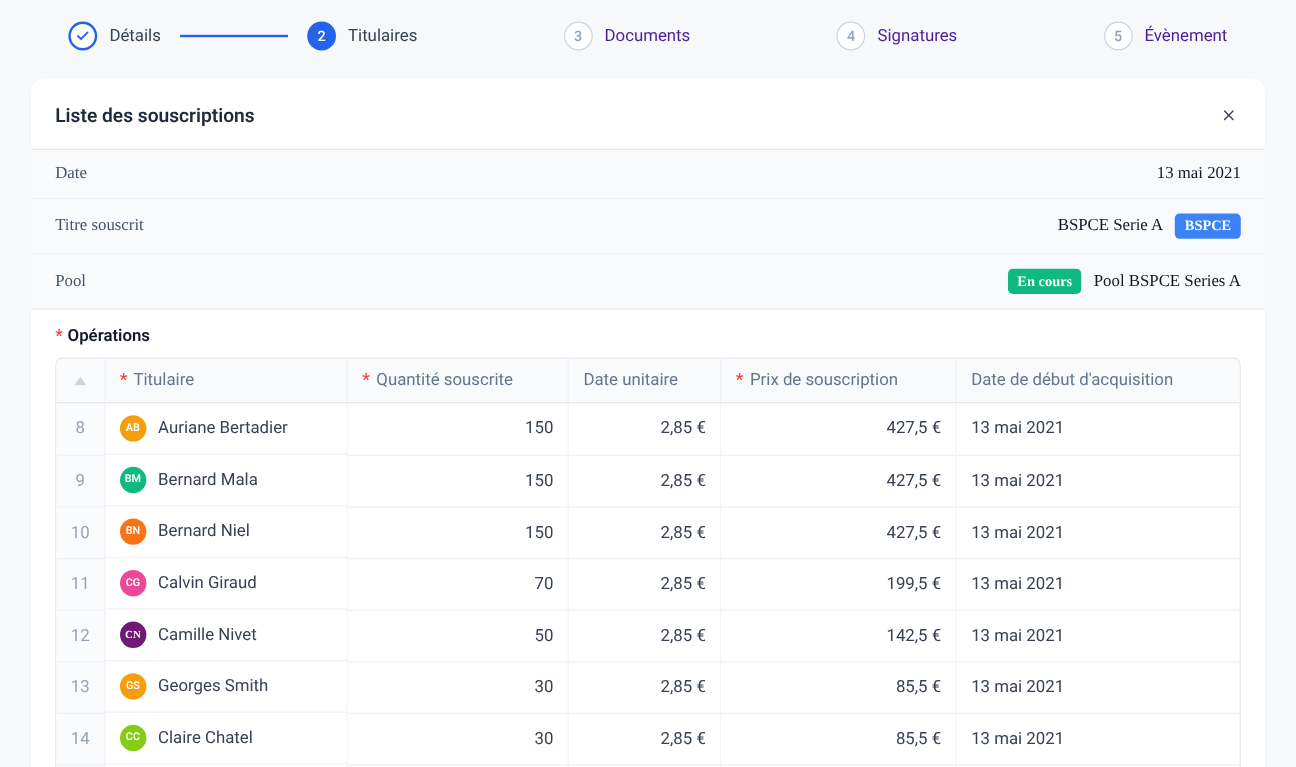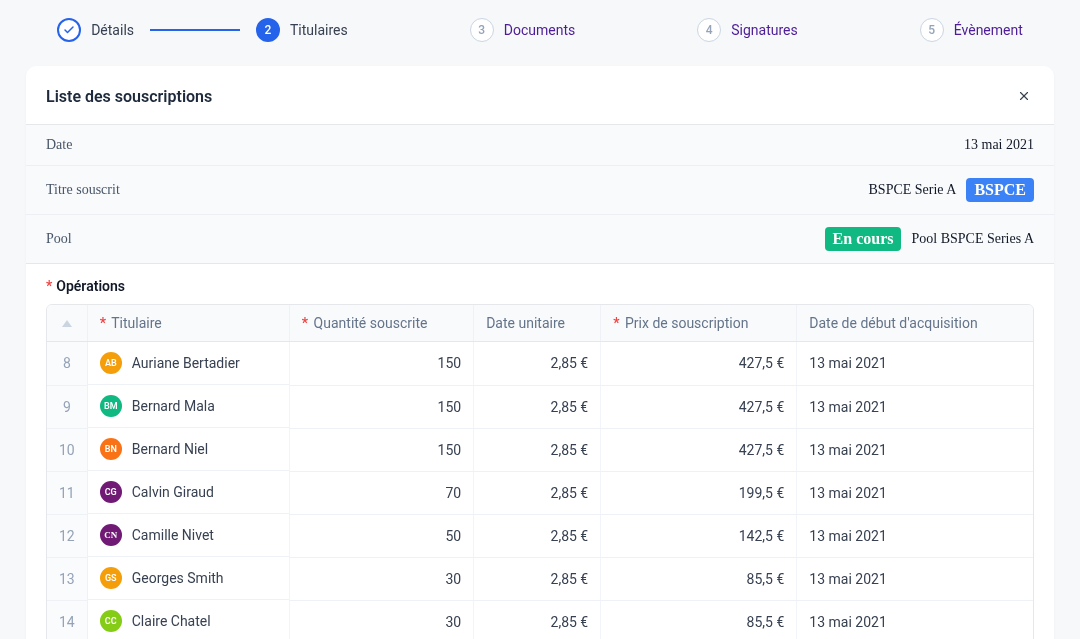--- a/index.html
+++ b/index.html
@@ -111,21 +111,21 @@
     font-weight: 500;
     display: flex;
     align-items: center;
     gap: 10px;
   }
   .badge {
     display: inline-flex;
     align-items: center;
     padding: 3px 8px;
     border-radius: 4px;
-    font-size: 16px;
+    font-size: 12px;
     font-weight: 600;
     color: #fff;
   }
   .badge-blue { background: #3b82f6; }
   .badge-green { background: #10b981; }
 
   
   .section-title-row {
     padding: 14px 20px 10px;
     display: flex;
@@ -343,21 +343,21 @@
               <span>Bernard Niel</span>
             </td>
             <td class="num">150</td>
             <td class="num">2,85 €</td>
             <td class="num">427,5 €</td>
             <td class="date">13 mai 2021</td>
           </tr>
           <tr>
             <td class="idx-cell">11</td>
             <td class="holder-cell">
-              <div class="avatar" style="background: #701a75;">CG</div>
+              <div class="avatar" style="background: #ec4899;">CG</div>
               <span>Calvin Giraud</span>
             </td>
             <td class="num">70</td>
             <td class="num">2,85 €</td>
             <td class="num">199,5 €</td>
             <td class="date">13 mai 2021</td>
           </tr>
           <tr>
             <td class="idx-cell">12</td>
             <td class="holder-cell">

